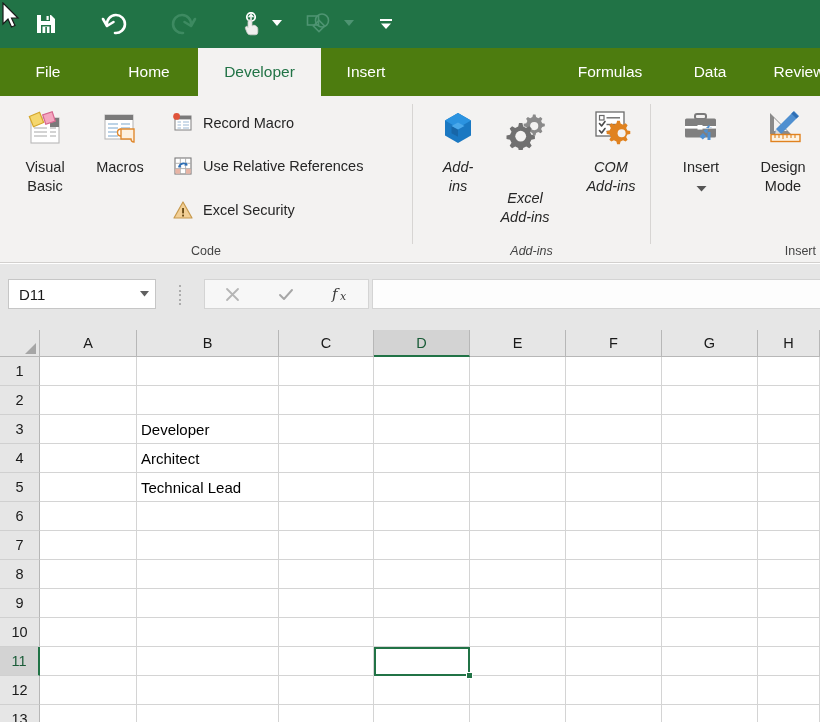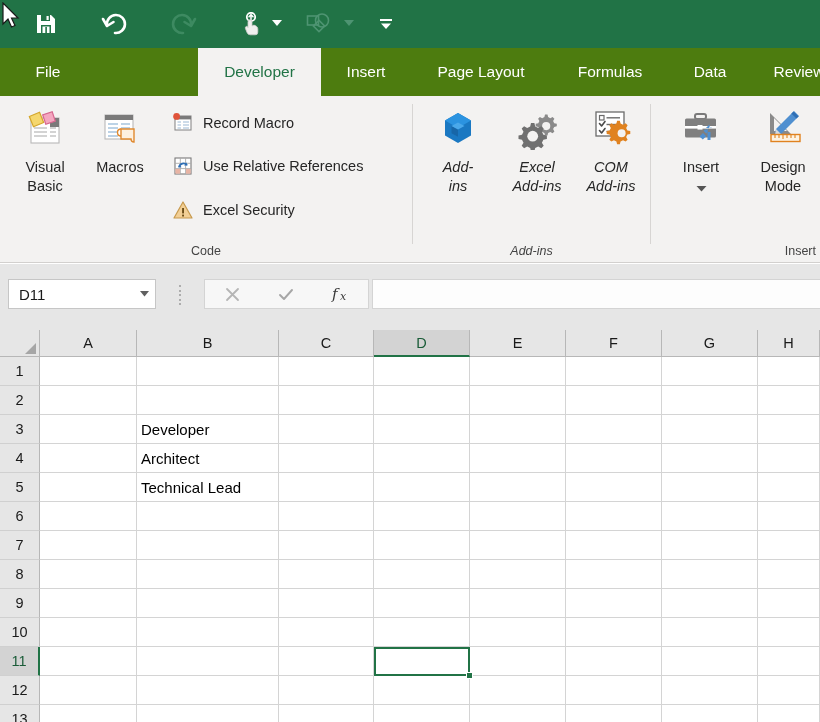--- a/index.html
+++ b/index.html
@@ -234,23 +234,23 @@
   <div class="qat-icon" style="left:370px;">
     <svg width="16" height="14" viewBox="0 0 16 14">
       <rect x="2" y="2" width="12" height="2" fill="#ffffff"></rect>
       <path d="M3 6.5 L13 6.5 L8 12 Z" fill="#ffffff"></path>
     </svg>
   </div>
 </div>
 
 <div class="tab-bar">
   <div class="tab" style="left:24px;  width:48px;">File</div>
+  <div class="tab" style="left:110px; width:78px;">Home</div>
   <div class="tab active" style="left:198px; width:123px;">Developer</div>
   <div class="tab" style="left:330px; width:72px;">Insert</div>
-  <div class="tab" style="left:418px; width:126px;">Page Layout</div>
   <div class="tab" style="left:560px; width:100px;">Formulas</div>
   <div class="tab" style="left:676px; width:68px;">Data</div>
   <div class="tab" style="left:762px; width:74px;">Review</div>
 </div>
 
 <div class="ribbon">
 
   <div class="rgroup" style="left:0; width:412px;">
 
     <div class="big-btn" style="left:88px; width:64px;">
@@ -357,21 +357,21 @@
           <path d="M22 7 L35 14.5 V29.5 L22 37 L9 29.5 V14.5 Z" fill="#1a78c2"></path>
           <path d="M22 7 L35 14.5 L22 22 L9 14.5 Z" fill="#2b93e0"></path>
           <path d="M15.5 20 L22 23.6 L22 30.8 L15.5 27.2 Z" fill="#1766a8"></path>
           <path d="M15.5 20 L22 16.4 L28.5 20 L22 23.6 Z" fill="#4aa8ea"></path>
         </svg>
       </span>
       <span class="lbl">Add-
 ins</span>
     </div>
 
-    <div class="big-btn" style="left:88px; width:72px;">
+    <div class="big-btn" style="left:76px; width:72px;gap:31px;">
       <span class="ico">
         <svg width="44" height="44" viewBox="0 0 44 44">
           <g fill="#8a8a8a">
             <path d="M30 8.5 l2.5 0 l0.6 2.6 l2.2 1.1 l2.3-1.3 l1.8 1.8 l-1.3 2.3 l1.1 2.2 l2.6 0.6 l0 2.5 l-2.6 0.6 l-1.1 2.2 l1.3 2.3 l-1.8 1.8 l-2.3-1.3 l-2.2 1.1 l-0.6 2.6 l-2.5 0 l-0.6-2.6 l-2.2-1.1 l-2.3 1.3 l-1.8-1.8 l1.3-2.3 l-1.1-2.2 l-2.6-0.6 l0-2.5 l2.6-0.6 l1.1-2.2 l-1.3-2.3 l1.8-1.8 l2.3 1.3 l2.2-1.1 Z"></path>
           </g>
           <circle cx="31.2" cy="20.1" r="4.1" fill="#f3f2f1"></circle>
           <g fill="#707070">
             <path d="M16 17 l3.4 0 l0.8 3.5 l3 1.5 l3.1-1.8 l2.4 2.4 l-1.8 3.1 l1.5 3 l3.5 0.8 l0 3.4 l-3.5 0.8 l-1.5 3 l1.8 3.1 l-2.4 2.4 l-3.1-1.8 l-3 1.5 l-0.8 3.5 l-3.4 0 l-0.8-3.5 l-3-1.5 l-3.1 1.8 l-2.4-2.4 l1.8-3.1 l-1.5-3 l-3.5-0.8 l0-3.4 l3.5-0.8 l1.5-3 l-1.8-3.1 l2.4-2.4 l3.1 1.8 l3-1.5 Z"></path>
           </g>
           <circle cx="17.7" cy="30.2" r="5.4" fill="#f3f2f1"></circle>

